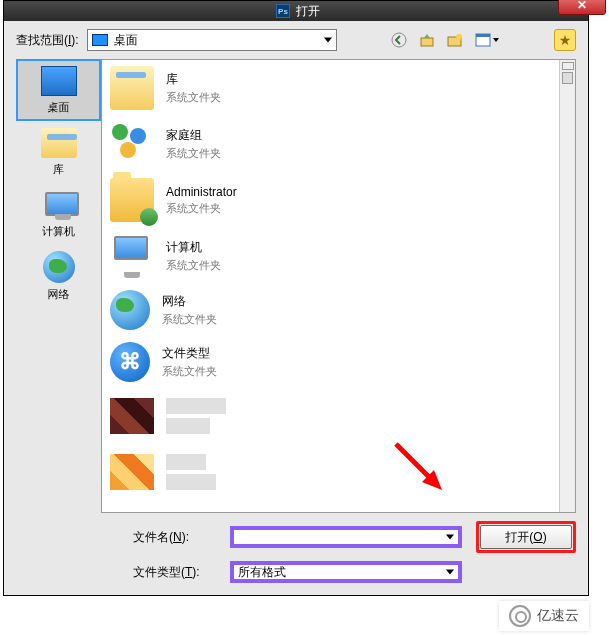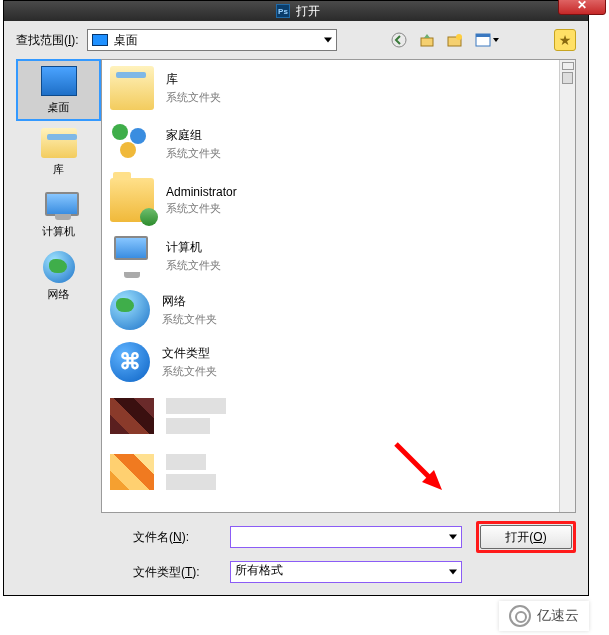--- a/index.html
+++ b/index.html
@@ -129,22 +129,22 @@
     display:grid;
     grid-template-columns: 100px 1fr 100px;
     row-gap:8px;
     column-gap:14px;
     align-items:center;
     padding-left:100px;
     position:relative;
   }
   .bottom-label{ text-align:left;margin-left:17px;}
   .combo {
-    height:22px;border:1px solid #8b5cf6;background:#fff;position:relative;
-    display:flex;padding:0 4px;
+    height:22px;border:4px solid #8b5cf6;background:#fff;position:relative;
+    display:flex;align-items:center;padding:0 4px;
   }
   .combo .arrow {
     position:absolute;right:4px;top:50%;transform:translateY(-50%);
     border-left:4px solid transparent;border-right:4px solid transparent;border-top:5px solid #000;
   }
   .combo input { border:none;outline:none;width:90%;font-size:12px;}
   .btn {
     height:24px;border:1px solid #6a6a6a;border-radius:2px;
     background:linear-gradient(#fdfdfd,#e5e5e5);
     display:flex;align-items:center;justify-content:center;

